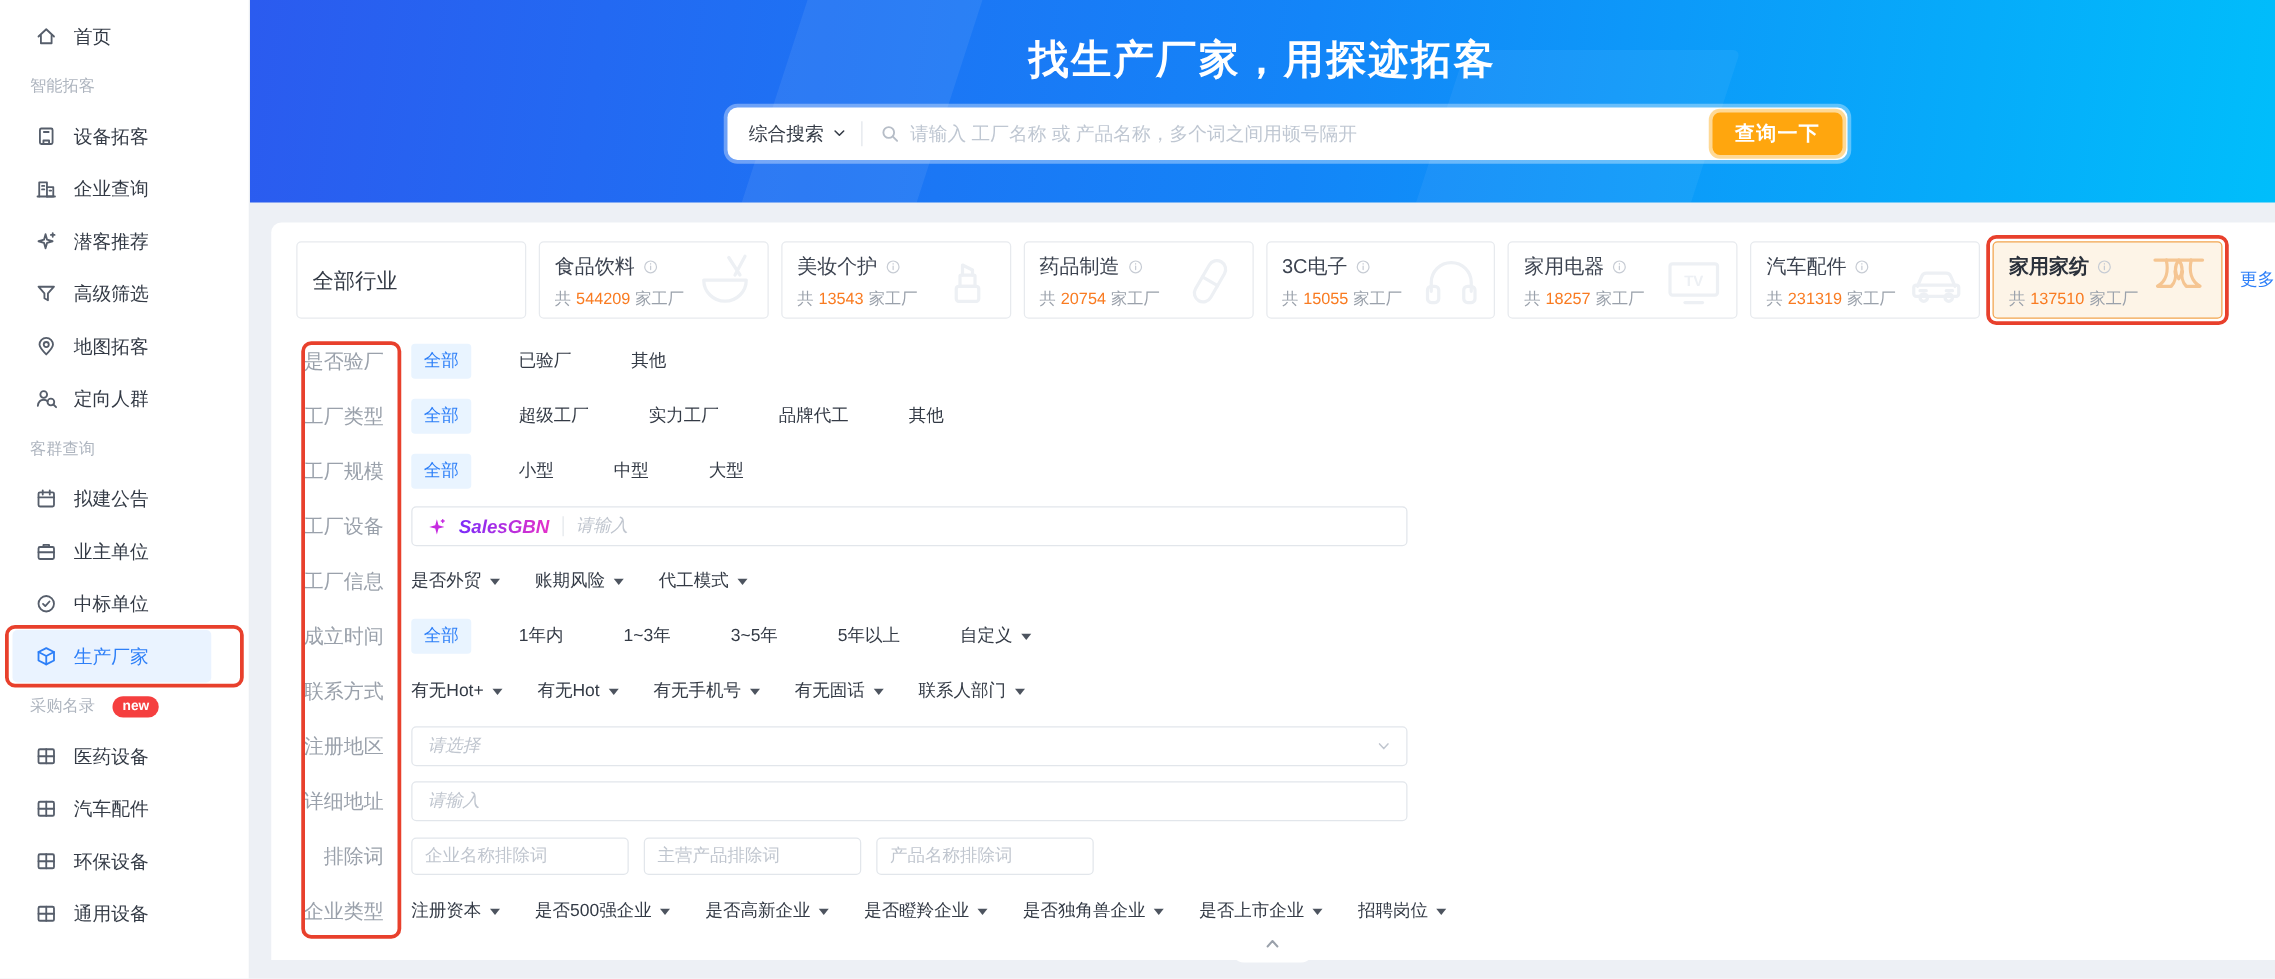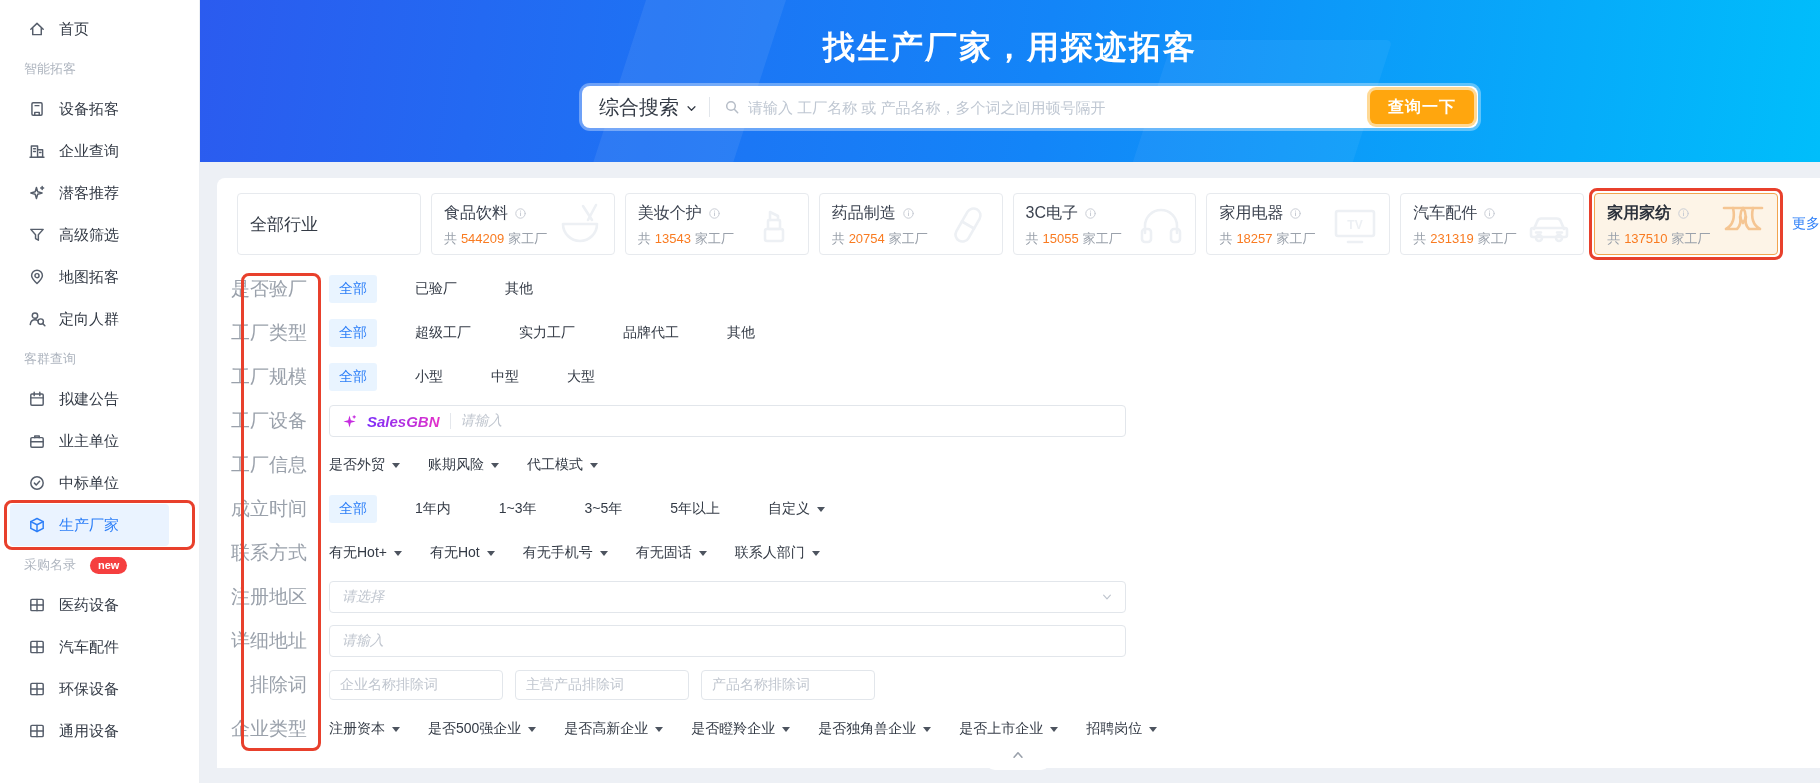--- a/index.html
+++ b/index.html
@@ -17,21 +17,21 @@
   .side-section { display:flex; align-items:center; height:38px; padding-left:24px; font-size:13px; color:#AEB5BF; white-space:nowrap; }
   .new-badge { margin-left:14px; background:#F53F3F; color:#fff; font-size:11px; font-weight:bold; padding:1px 8px 2px; border-radius:10px; line-height:14px; }
 
   
   .header { position:absolute; left:200px; top:0; width:1620px; height:162px; background:linear-gradient(98deg,#2B5BEF 0%,#1385F8 52%,#00BEFB 100%); overflow:hidden; }
   .deco { position:absolute; background:rgba(255,255,255,.07); transform:skewX(-18deg); border-radius:6px; }
   .d1 { left:420px; top:-20px; width:140px; height:200px; }
   .d2 { left:940px; top:40px; width:220px; height:200px; background:rgba(255,255,255,.05); }
   .title { position:absolute; left:0; right:0; top:26px; text-align:center; font-size:32px; font-weight:bold; color:#fff; letter-spacing:2px; }
   .search { position:absolute; left:382px; top:86px; width:896px; height:42px; background:#fff; border-radius:8px; box-shadow:0 0 0 3px rgba(255,255,255,.35); display:flex; align-items:center; }
-  .scope { display:flex; align-items:center; gap:7px; padding:0 12px 0 17px; font-size:20px; color:#333A45; cursor:pointer; flex:none; }
+  .scope { display:flex; align-items:center; gap:7px; padding:0 12px 0 17px; font-size:15px; color:#333A45; cursor:pointer; flex:none; }
   .scope .icn svg { width:11px; height:11px; }
   .sdiv { width:1px; height:20px; background:#E2E6EB; flex:none; }
   .s-ico { display:inline-flex; color:#B6BDC7; margin:0 8px 0 14px; flex:none; }
   .s-ico svg { width:16px; height:16px; }
   .s-input { flex:1; border:none; outline:none; font-size:15px; color:#333; background:transparent; min-width:0; font-family:inherit; }
   .s-input::placeholder { color:#BFC7D2; }
   .s-btn { position:absolute; right:4px; top:4px; width:104px; height:34px; background:#FFA60E; border:none; border-radius:6px; color:#fff; font-size:16px; font-weight:bold; letter-spacing:1px; cursor:pointer; box-shadow:0 0 0 3px rgba(255,170,20,.45); font-family:inherit; }
 
   
   .panel { position:absolute; left:217px; top:178px; width:1603px; height:590px; background:#fff; border-radius:8px 0 0 0; }
@@ -49,21 +49,21 @@
   .card.selected { background:#FDF4E7; border-color:#F2A44E; }
   .card.selected .c-top { font-weight:bold; color:#2B313B; }
   .card.selected .c-ico { color:#F5C592; }
   .card .ring { position:absolute; inset:-6px; border:3px solid #E8402C; border-radius:8px; pointer-events:none; }
   .more { margin-left:14px; color:#2D7FF8; font-size:14px; cursor:pointer; white-space:nowrap; flex:none; }
 
   
   .filters { position:relative; margin-top:12px; }
   .anno-col { position:absolute; left:24px; top:6px; width:80px; height:478px; border:3px solid #E8402C; border-radius:8px; pointer-events:none; z-index:2; }
   .f-row { display:flex; align-items:center; height:44px; }
-  .f-label { width:90px; text-align:right; font-size:19px; color:#9AA1AB; flex:none; }
+  .f-label { width:90px; text-align:right; font-size:16px; color:#9AA1AB; flex:none; }
   .f-content { margin-left:22px; display:flex; align-items:center; gap:28px; font-size:14px; color:#333A45; }
   .opt { cursor:pointer; display:inline-flex; align-items:center; padding:5px 10px; border-radius:3px; }
   .opt.sel { background:#E9F4FF; color:#2D7FF8; }
   .dd { cursor:pointer; display:inline-flex; align-items:center; }
   .tri { width:0; height:0; border:4px solid transparent; border-top:5px solid #4D545F; margin-left:7px; margin-top:4px; }
   .wide-box { width:797px; height:32px; border:1px solid #E2E6EB; border-radius:4px; display:flex; align-items:center; padding:0 12px; gap:10px; cursor:text; position:relative;font-style:italic; }
   .ph { color:#C0C6CF; font-size:14px; }
   .sgbn-star { display:inline-flex; color:#C62BE0; }
   .sgbn-star svg { width:15px; height:15px; }
   .sgbn { font-size:15px; font-weight:bold; background:linear-gradient(90deg,#7B2BF9,#E531C9); -webkit-background-clip:text; background-clip:text; color:transparent; }

